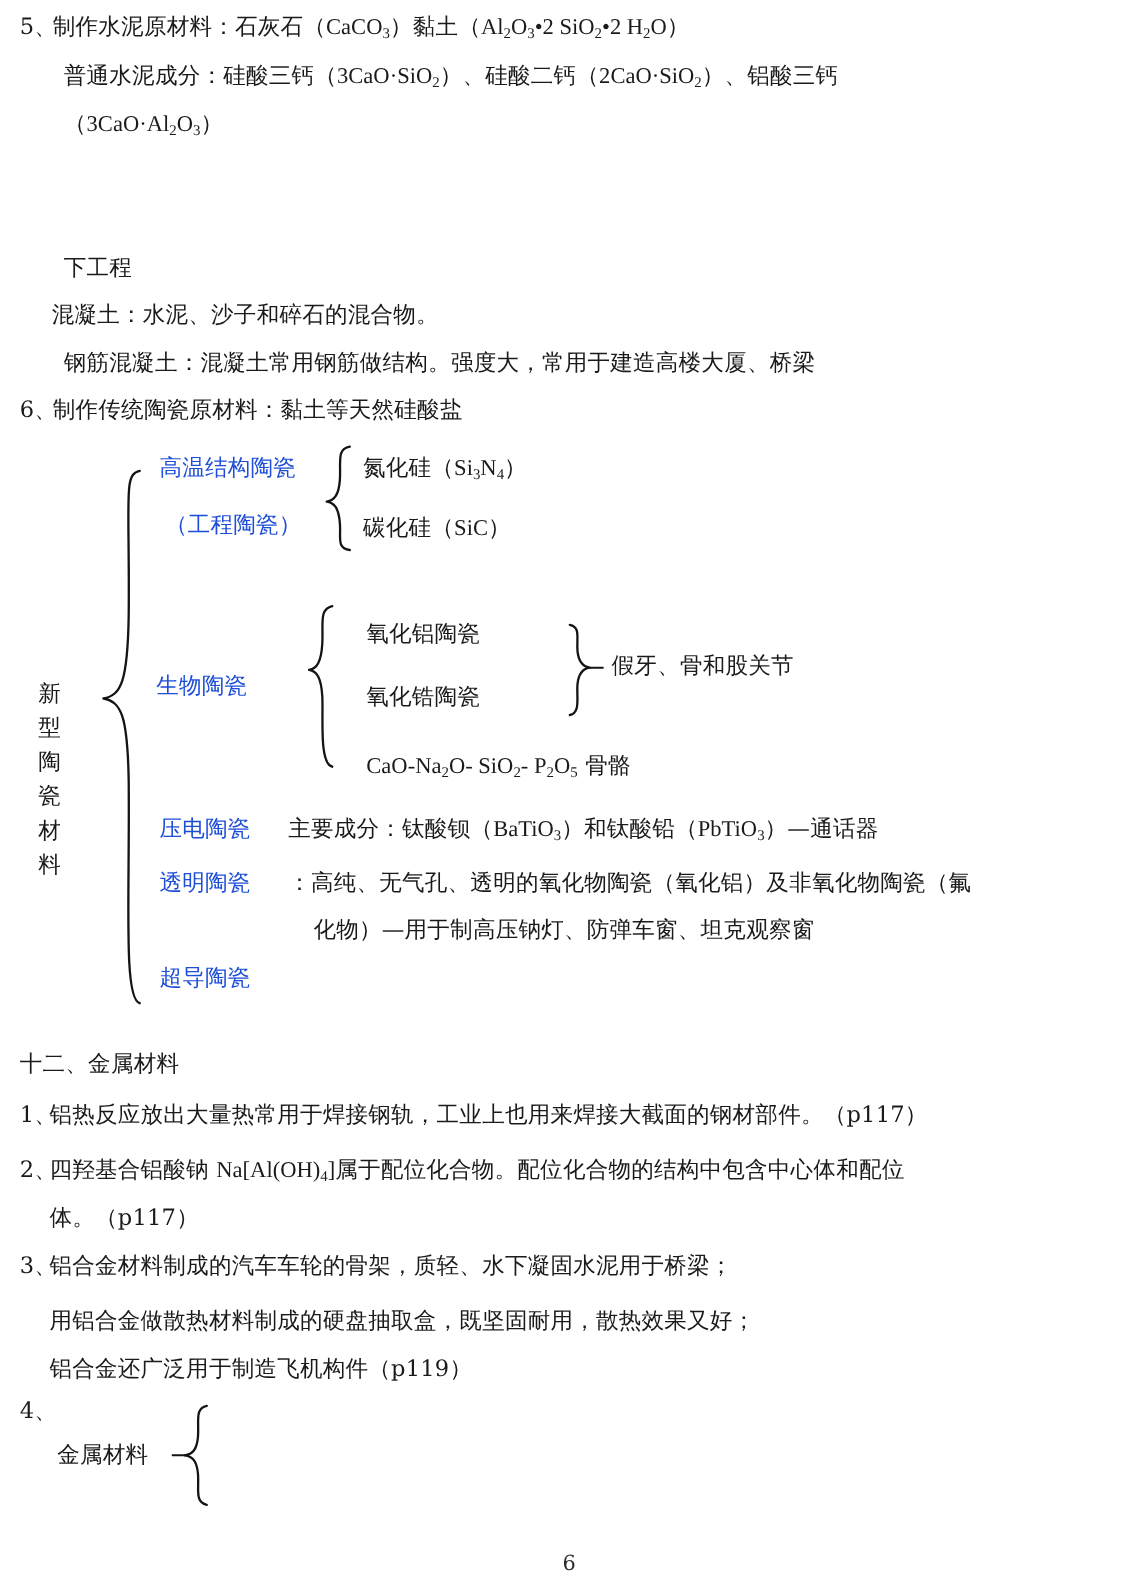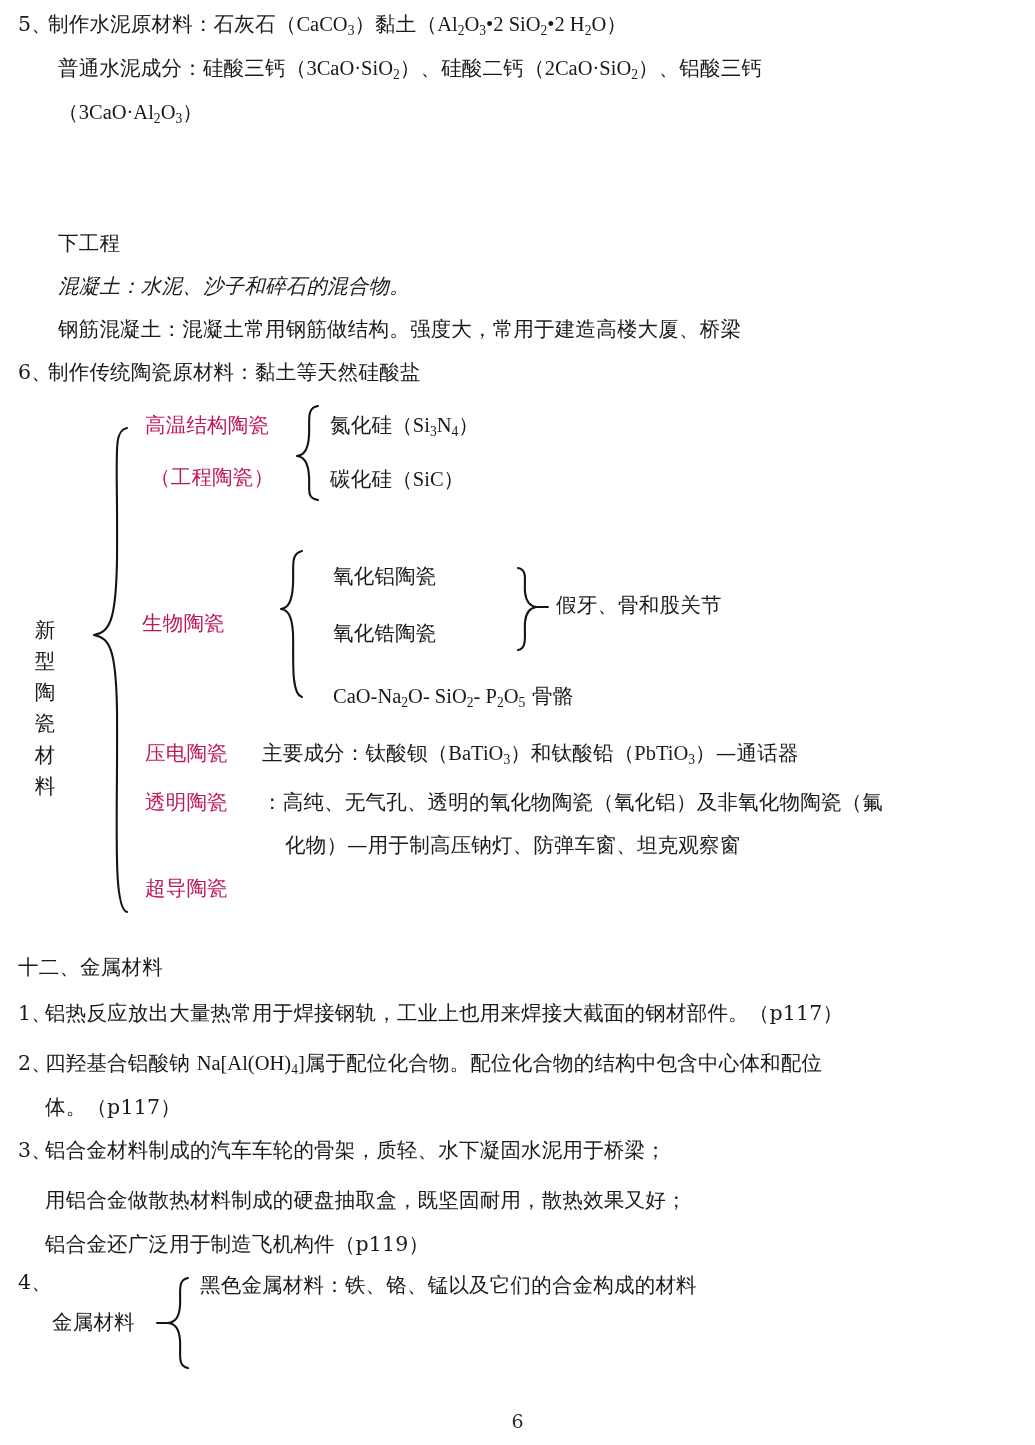--- a/index.html
+++ b/index.html
@@ -22,21 +22,21 @@
   }
   
   .line {
     position: absolute;
     white-space: nowrap;
     font-size: 20.5px;
     line-height: 1;
     letter-spacing: 0.2px;
   }
   .cn { font-family: "DejaVu Serif", "Liberation Serif", serif; }
-  .red { color: #be185d; }
+  .red { color: #1d4ed8; }
   sub {
     font-size: 0.66em;
     vertical-align: -0.28em;
     line-height: 0;
   }
   .formula {
     font-family: "Liberation Serif", "DejaVu Serif", serif;
     letter-spacing: 0;
   }
   .pagenum {
@@ -99,21 +99,21 @@
   <div class="line cn" style="left:48px; top:14px;">制作水泥原材料：石灰石（<span class="formula">CaCO<sub>3</sub></span>）黏土（<span class="formula">Al<sub>2</sub>O<sub>3</sub>•2 SiO<sub>2</sub>•2 H<sub>2</sub>O</span>）</div>
 
   <div class="line cn" style="left:58px; top:58px;">普通水泥成分：硅酸三钙（<span class="formula">3CaO·SiO<sub>2</sub></span>）、硅酸二钙（<span class="formula">2CaO·SiO<sub>2</sub></span>）、铝酸三钙</div>
 
   <div class="line cn" style="left:58px; top:102px;">（<span class="formula">3CaO·Al<sub>2</sub>O<sub>3</sub></span>）</div>
 
 
 
   <div class="line cn" style="left:58px; top:233px;">下工程</div>
 
-  <div class="line cn" style="left:58px; top:276px;font-style:italic;">混凝土：水泥、沙子和碎石的混合物。</div>
+  <div class="line cn" style="left:47px; top:276px;">混凝土：水泥、沙子和碎石的混合物。</div>
 
   <div class="line cn" style="left:58px; top:319px;">钢筋混凝土：混凝土常用钢筋做结构。强度大，常用于建造高楼大厦、桥梁</div>
 
   <div class="line cn" style="left:18px; top:362px;">6、</div>
 
   <div class="line cn" style="left:48px; top:362px;">制作传统陶瓷原材料：黏土等天然硅酸盐</div>
 
   <div class="vlabel cn" style="left:32px; top:615px;">
     <span>新</span>
     <span>型</span>
@@ -157,17 +157,16 @@
   <div class="line cn" style="left:45px; top:1097px;">体。（p117）</div>
 
   <div class="line cn" style="left:18px; top:1140px;">3、</div>
   <div class="line cn" style="left:45px; top:1140px;">铝合金材料制成的汽车车轮的骨架，质轻、水下凝固水泥用于桥梁；</div>
   <div class="line cn" style="left:45px; top:1190px;">用铝合金做散热材料制成的硬盘抽取盒，既坚固耐用，散热效果又好；</div>
   <div class="line cn" style="left:45px; top:1234px;">铝合金还广泛用于制造飞机构件（p119）</div>
 
   <div class="line cn" style="left:18px; top:1272px;">4、</div>
   <div class="line cn" style="left:52px; top:1312px;">金属材料</div>
 
-  <div class="line cn" style="left:200px; top:1275px;">黑色金属材料：铁、铬、锰以及它们的合金构成的材料</div>
 
   <div class="pagenum" style="top:1410px;">6</div>
 
 </div>
 
 </body></html>

